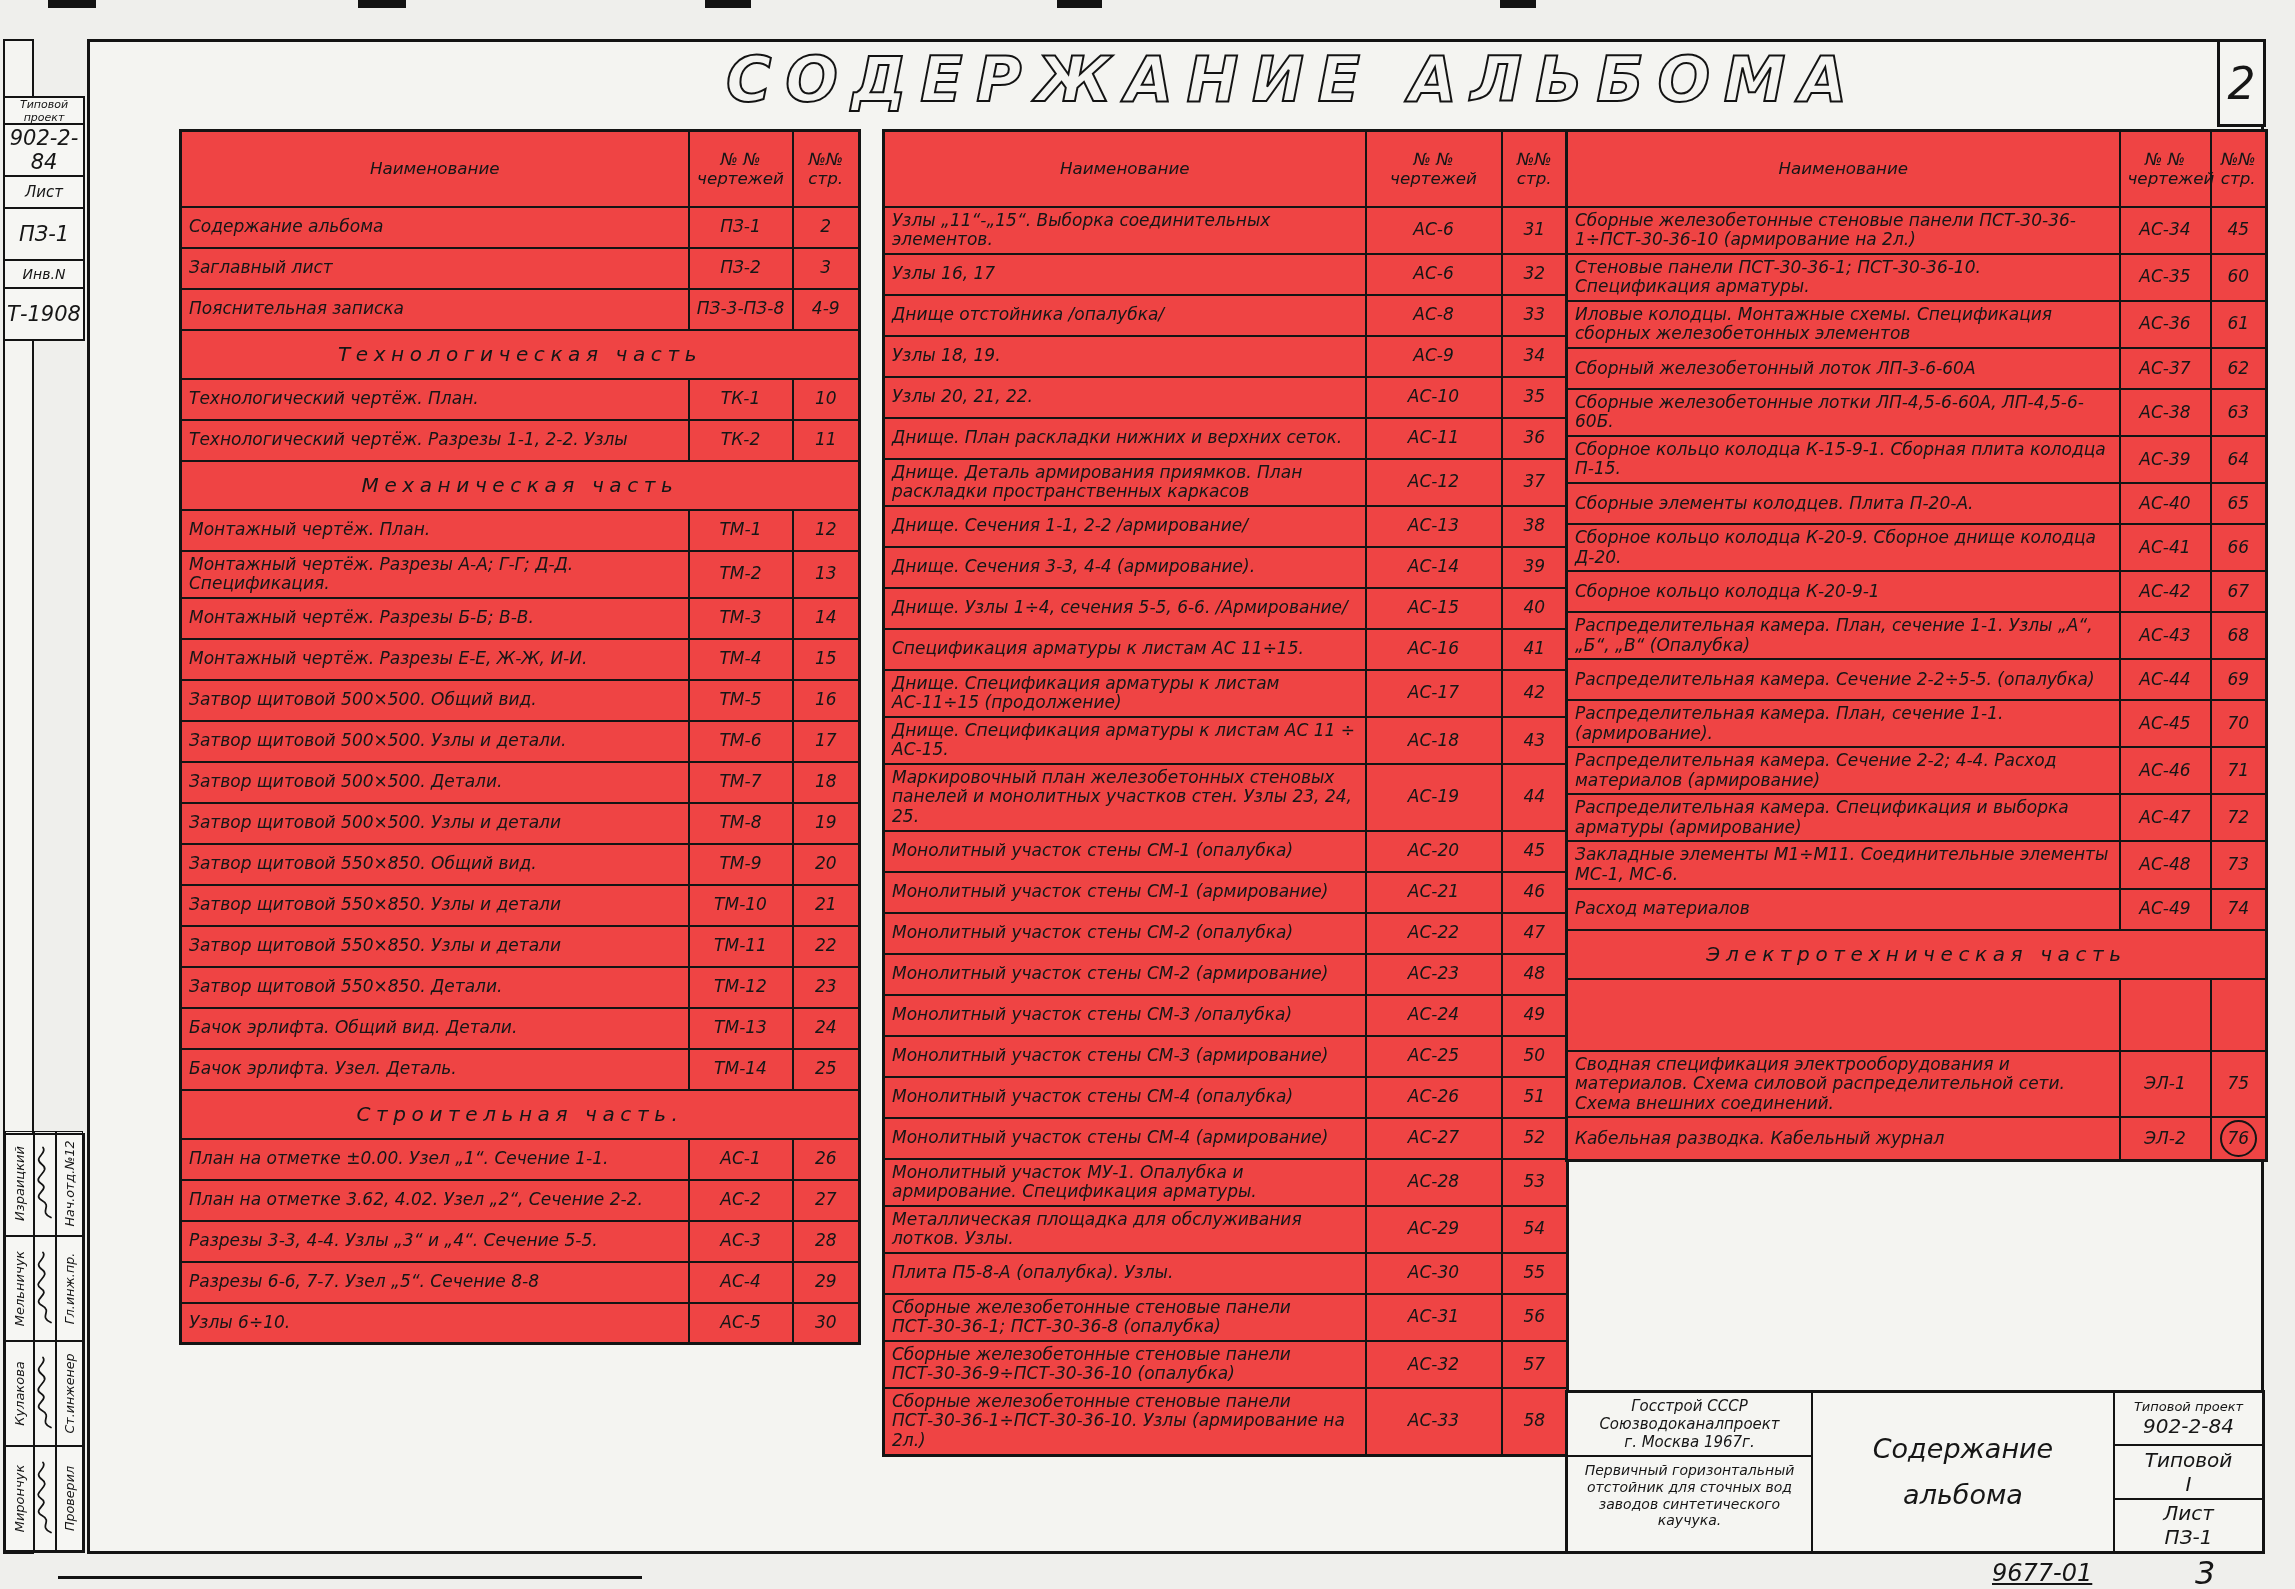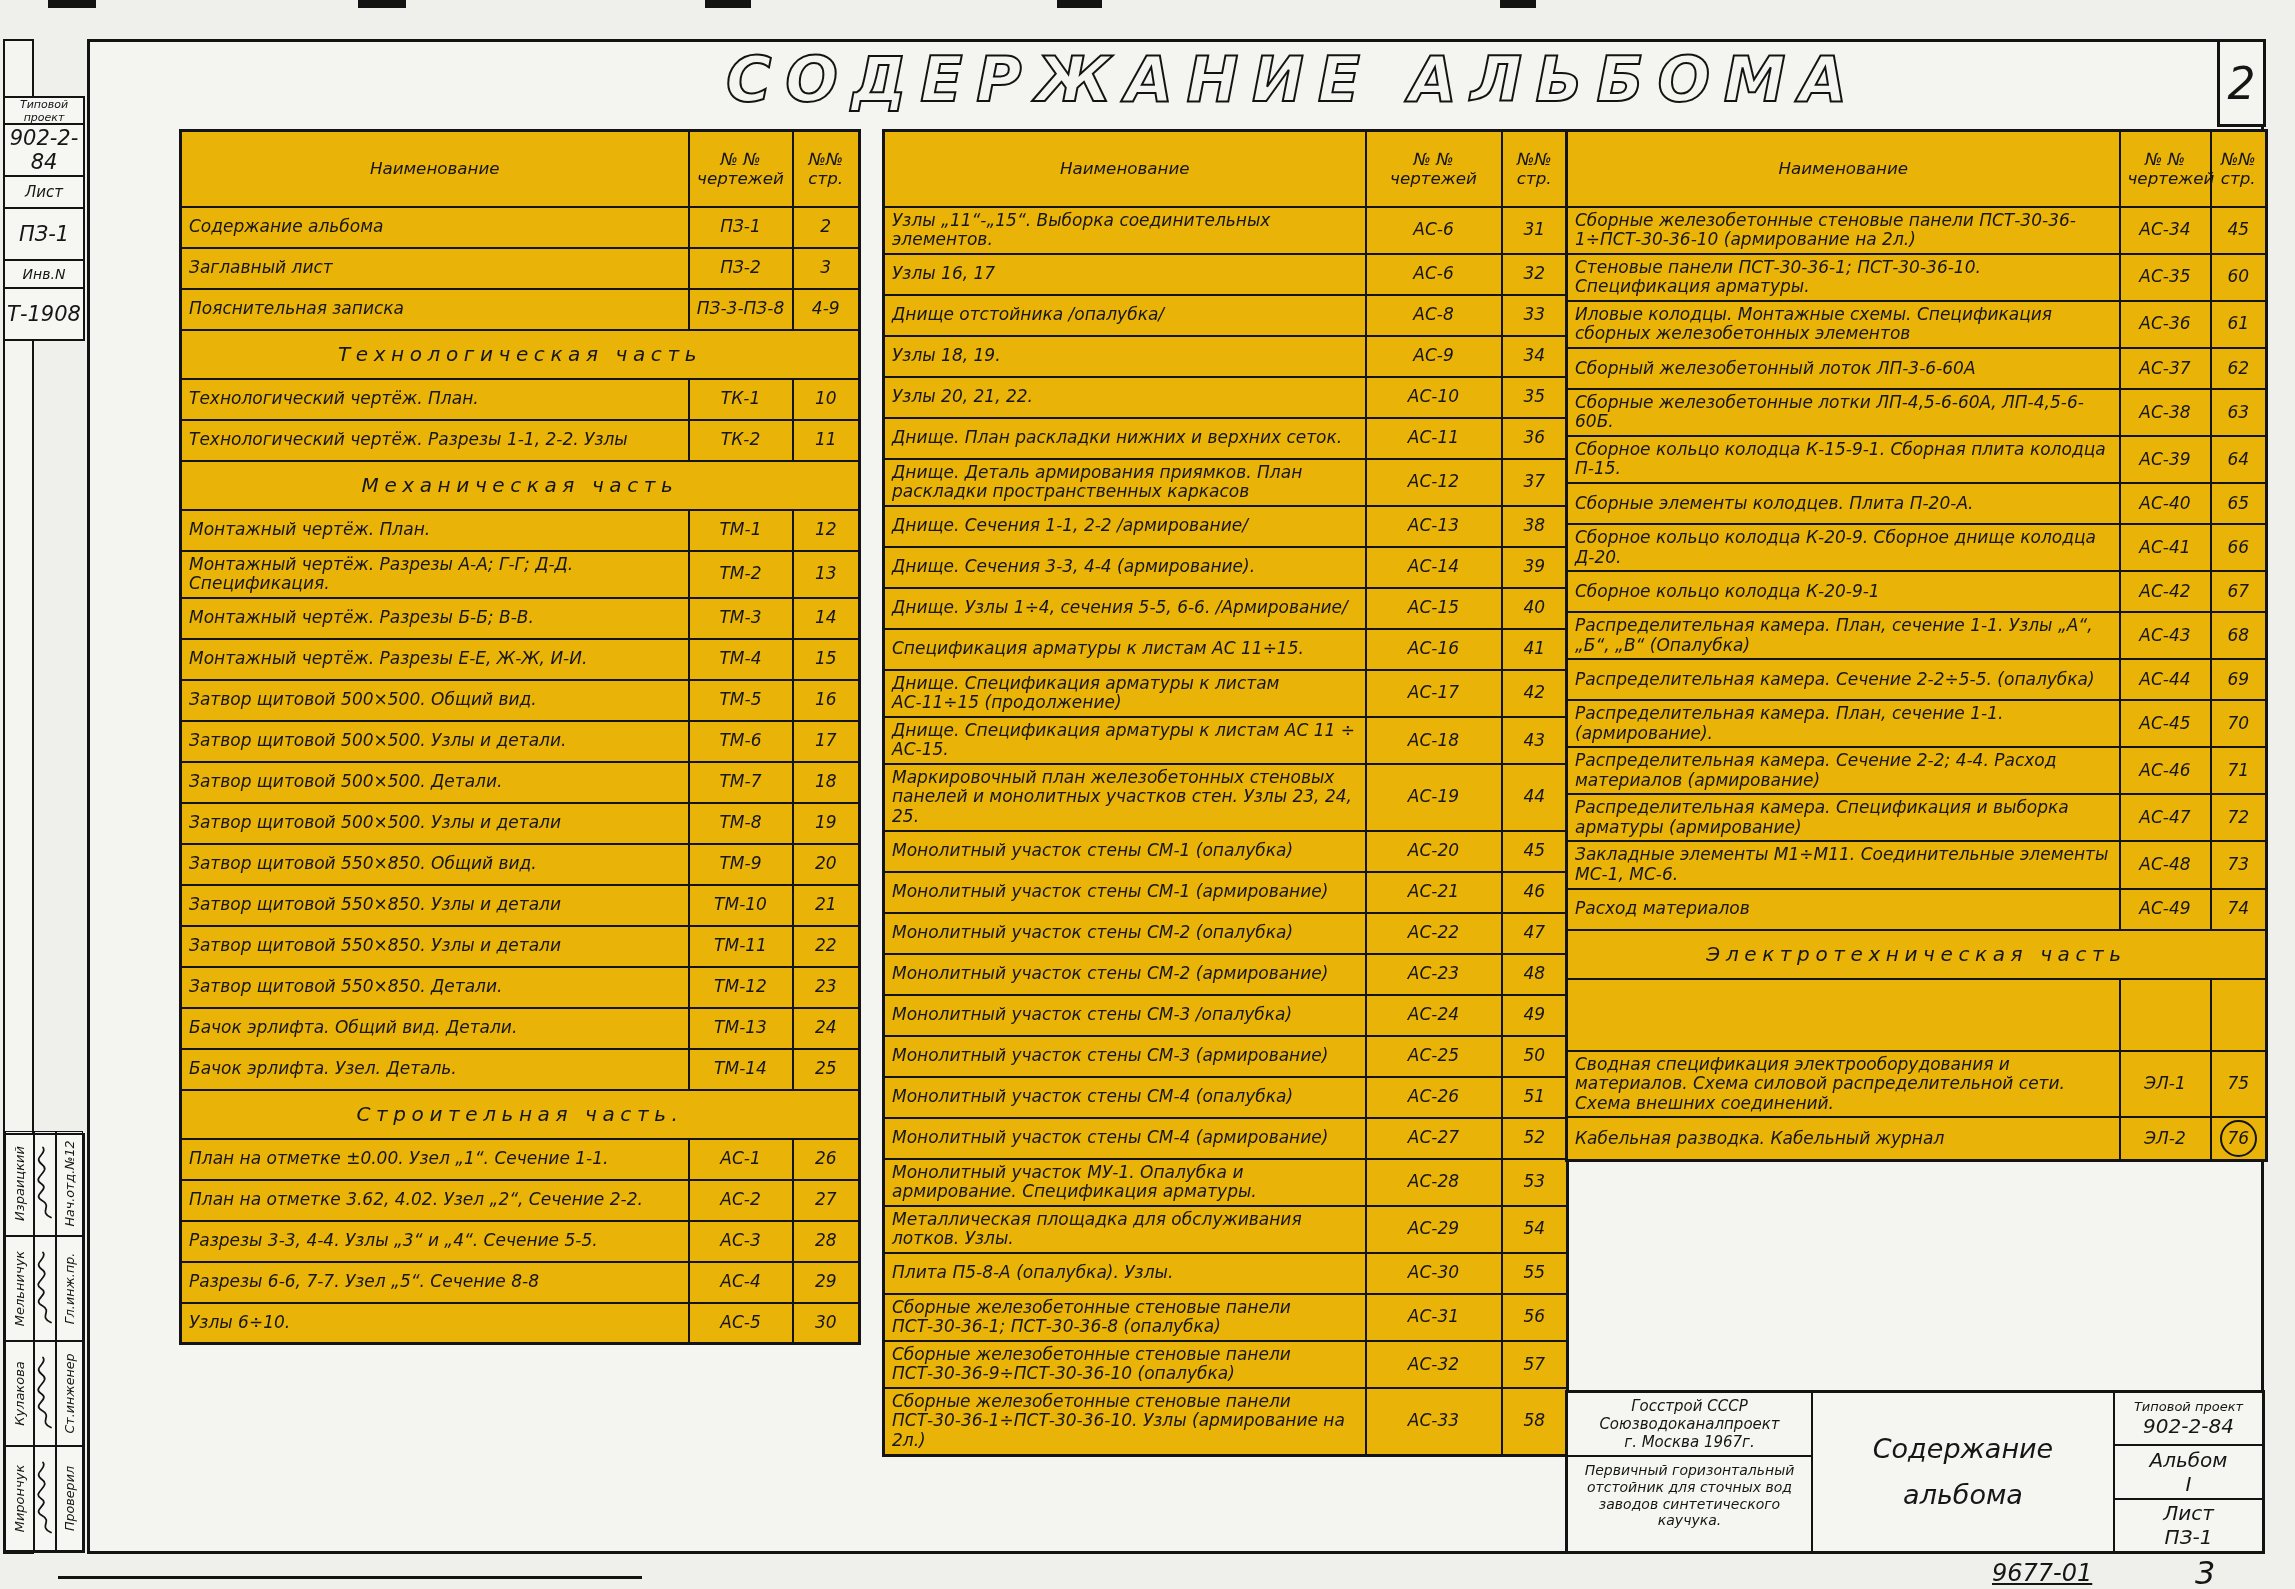--- a/index.html
+++ b/index.html
@@ -58,21 +58,21 @@
     border:2.5px solid #131313; background:#f6f6f3;
   }
   .sig-cell { border:1px solid #131313; display:flex; align-items:center; justify-content:center; overflow:hidden; font-style:italic; }
   .sig-name { font-size:13px; }
   .sig-role { font-size:12.7px; }
   .sig-sign svg { display:block; }
 
   
   table.toc {
     position:absolute; top:129px; border-collapse:collapse; table-layout:fixed;
-    border:3.6px solid #141414; background:#eab308;
+    border:3.6px solid #141414; background:#ef4444;
   }
   .toc-1 { left:179px;  width:679px; }
   .toc-2 { left:882px; width:684px; }
   .toc-3 { left:1565px; width:700px; }
   .toc th, .toc td {
     border:2px solid #141414; font-style:italic; vertical-align:middle;
     font-size:17px; line-height:1.15; padding:3px 7px;
   }
   .toc th { font-weight:400; text-align:center; white-space:pre-line; font-size:16.7px; }
   .toc td.name { text-align:left; }
@@ -597,21 +597,21 @@
 г. Москва 1967г.</div>
     <div class="tb-desc">Первичный горизонтальный отстойник для сточных вод заводов синтетического каучука.</div>
   </div>
   <div class="tb-mid">Содержание альбома</div>
   <div class="tb-right">
     <div class="rcell">
       <span class="r-label">Типовой проект</span>
       <span class="r-value">902-2-84</span>
     </div>
     <div class="rcell">
-      <span class="r-value">Альбом</span>
+      <span class="r-value">Типовой</span>
       <span class="r-value">I</span>
     </div>
     <div class="rcell">
       <span class="r-value">Лист</span>
       <span class="r-value">ПЗ-1</span>
     </div>
   </div>
 </div>
 
 <div class="footer-code">9677-01</div>

